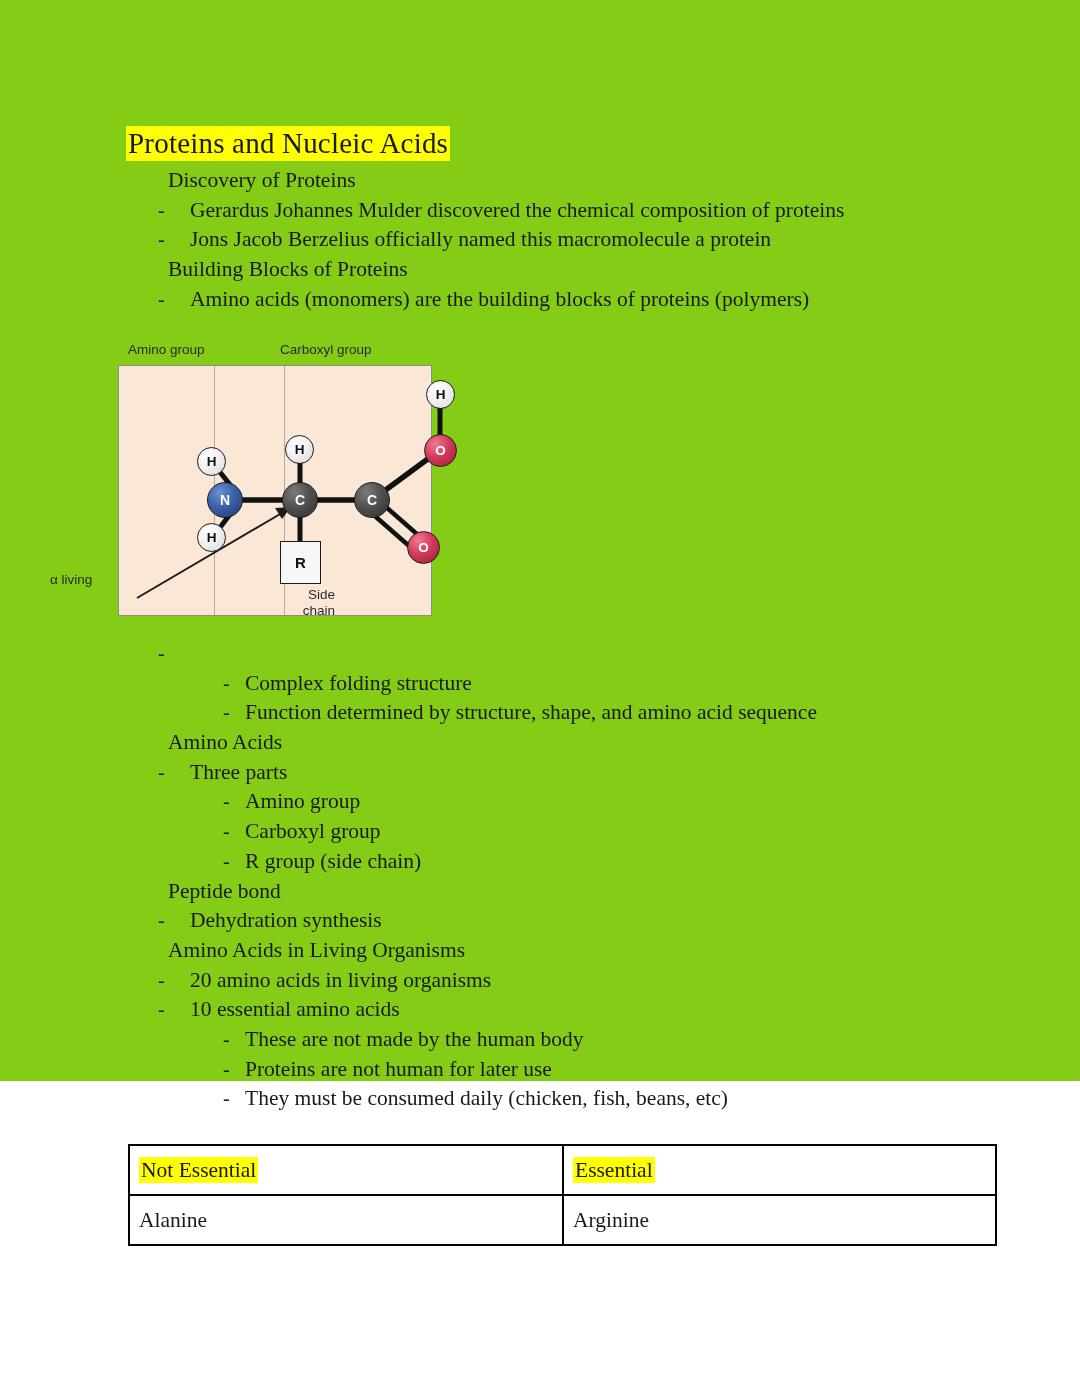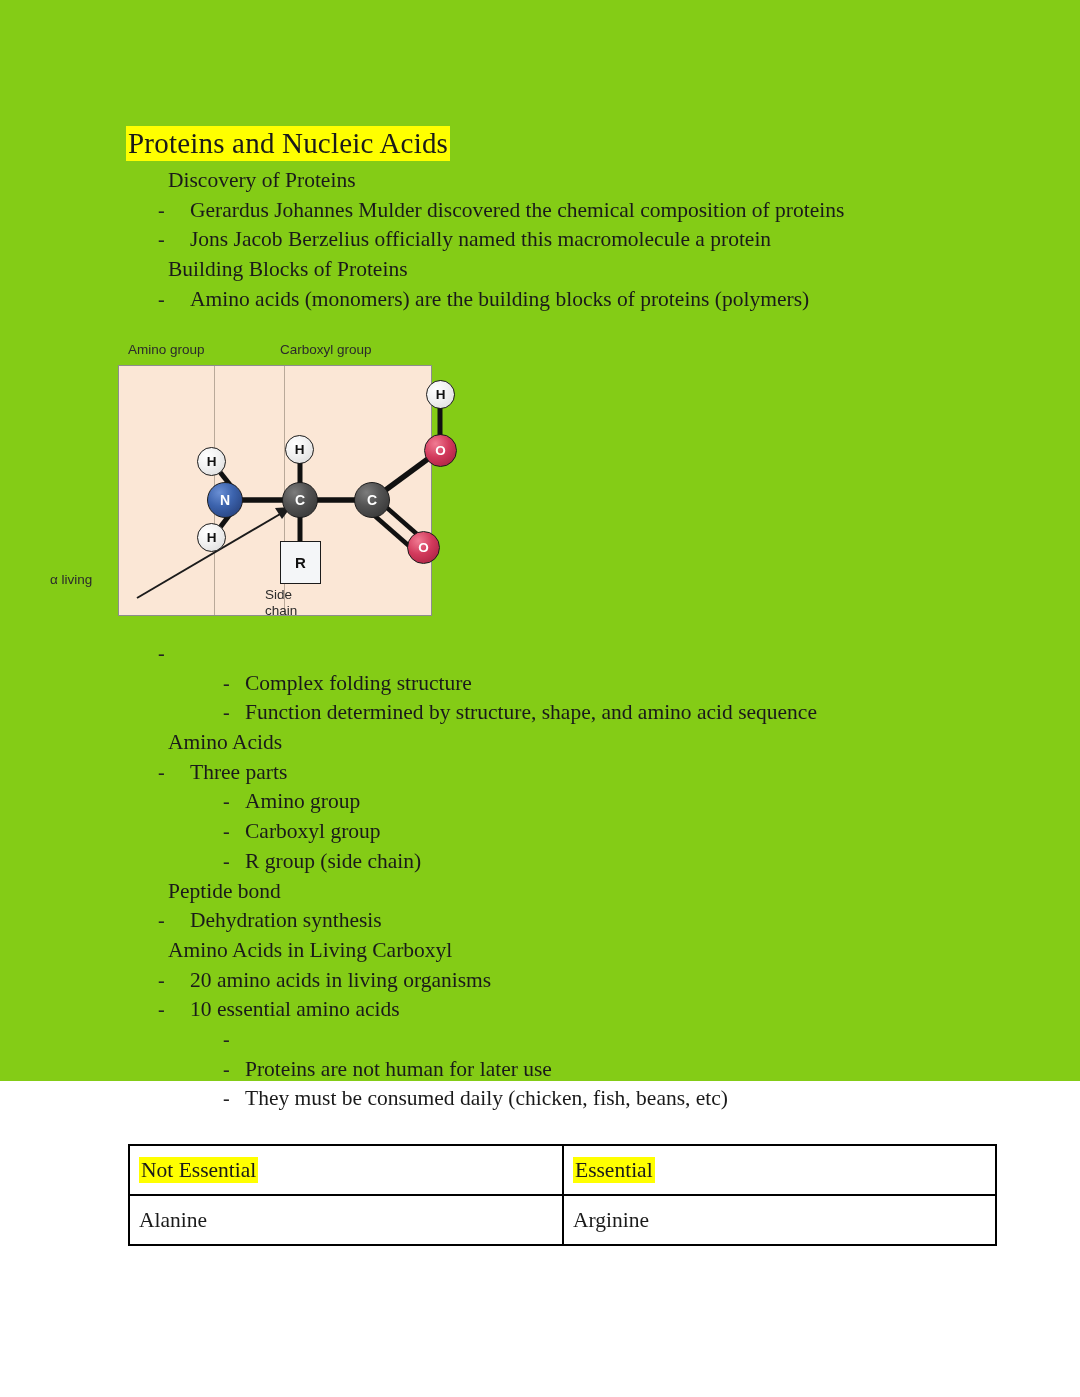--- a/index.html
+++ b/index.html
@@ -166,21 +166,21 @@
     font-family: "Liberation Sans", "DejaVu Sans", sans-serif;
     font-weight: bold;
     font-size: 15px;
     color: #111;
   }
   .sidechain-label {
     position: absolute;
     font-family: "Liberation Sans", "DejaVu Sans", sans-serif;
     font-size: 13.5px;
     color: #2b2b2b;
-    text-align: left;
+    text-align: right;
     line-height: 16px;
     width: 70px;
   }
   .alpha-label {
     position: absolute;
     font-family: "Liberation Sans", "DejaVu Sans", sans-serif;
     font-size: 13.5px;
     color: #2b2b2b;
     white-space: nowrap;
   }
@@ -327,32 +327,33 @@
       <span class="txt">R group (side chain)</span>
     </div>
     <div class="row lvl0">
       <span class="txt">Peptide bond</span>
     </div>
     <div class="row lvl1">
       <span class="dash">-</span>
       <span class="txt">Dehydration synthesis</span>
     </div>
     <div class="row lvl0">
-      <span class="txt">Amino Acids in Living Carboxyl</span>
+      <span class="txt">Amino Acids in Living Organisms</span>
     </div>
     <div class="row lvl1">
       <span class="dash">-</span>
       <span class="txt">20 amino acids in living organisms</span>
     </div>
     <div class="row lvl1">
       <span class="dash">-</span>
       <span class="txt">10 essential amino acids</span>
     </div>
     <div class="row lvl2">
       <span class="dash">-</span>
+      <span class="txt">These are not made by the human body</span>
     </div>
     <div class="row lvl2">
       <span class="dash">-</span>
       <span class="txt">Proteins are not human for later use</span>
     </div>
     <div class="row lvl2">
       <span class="dash">-</span>
       <span class="txt">They must be consumed daily (chicken, fish, beans, etc)</span>
     </div>
   </div>

